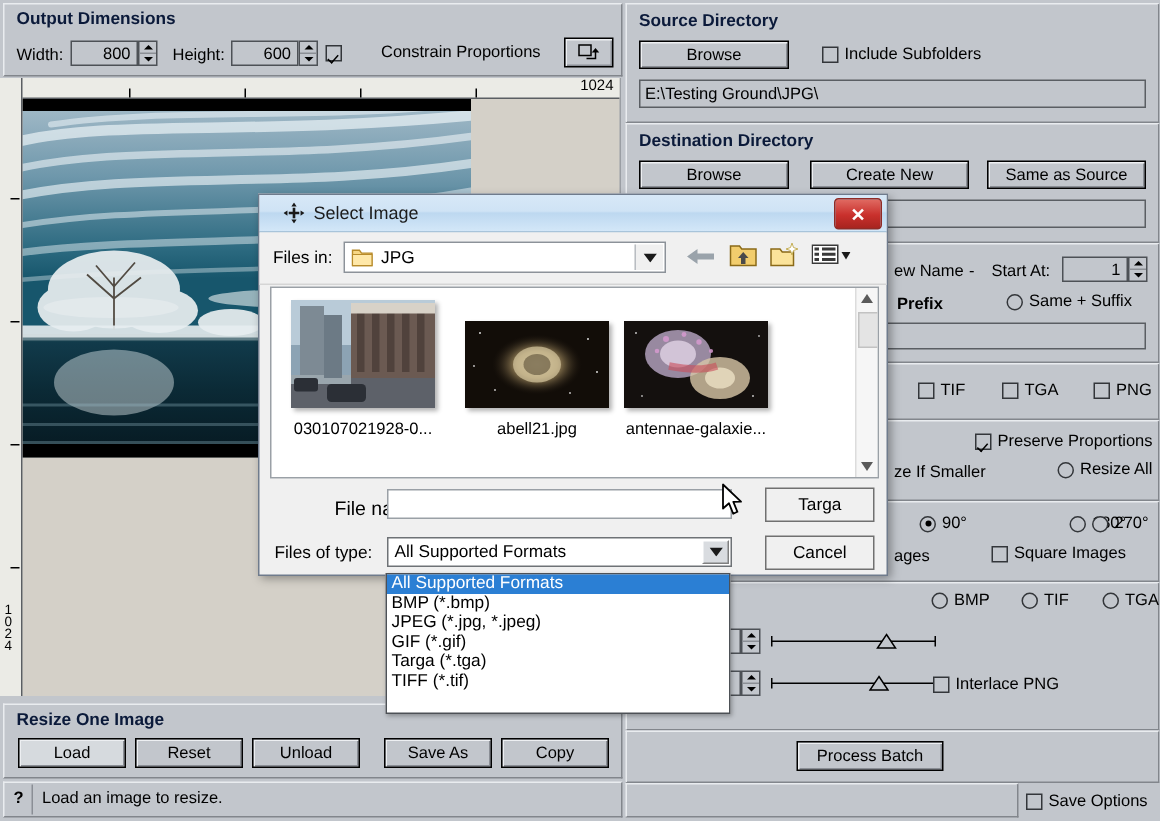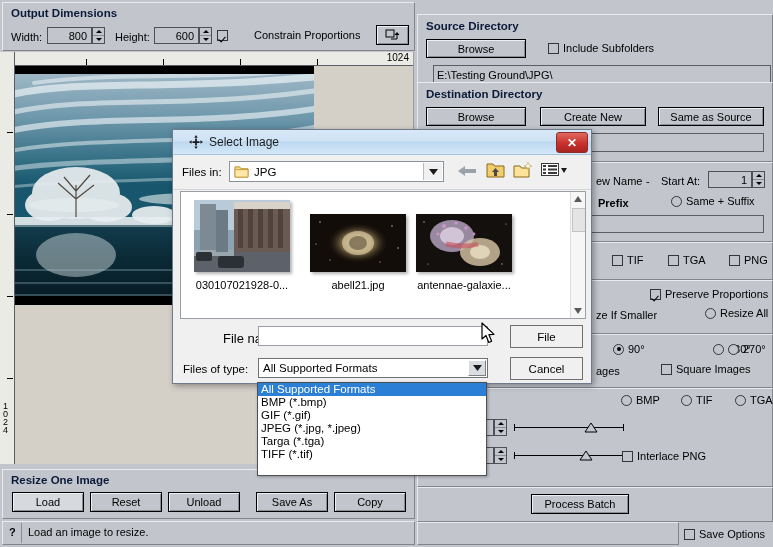--- a/index.html
+++ b/index.html
@@ -281,28 +281,28 @@
     <div class="tick" style="left:317px;top:7px;width:1px;height:6px;"></div>
   </div>
   <div id="rulerLeft">
     <div class="tick" style="left:7px;top:80px;width:6px;height:1px;"></div>
     <div class="tick" style="left:7px;top:162px;width:6px;height:1px;"></div>
     <div class="tick" style="left:7px;top:244px;width:6px;height:1px;"></div>
     <div class="tick" style="left:7px;top:326px;width:6px;height:1px;"></div>
     <div style="position:absolute;left:3px;top:350px;font-size:9px;line-height:8px;width:9px;word-break:break-all;">1024</div>
   </div>
 
-  <div class="grp" style="left:417px;top:14px;width:354px;height:78px;">
+  <div class="grp" style="left:417px;top:2px;width:354px;height:78px;">
     <div class="grp-title" style="left:8px;top:5px;">Source Directory</div>
     <div class="btn" style="left:8px;top:24px;width:100px;height:19px;">Browse</div>
     <div class="chk" style="left:130px;top:27px;">
       <span class="box"></span>
       <span>Include Subfolders</span>
     </div>
-    <div class="field" style="left:8px;top:50px;width:338px;height:19px;margin-left:7px;">E:\Testing Ground\JPG\</div>
+    <div class="field" style="left:8px;top:50px;width:338px;height:19px;">E:\Testing Ground\JPG\</div>
   </div>
 
   <div class="grp" style="left:417px;top:82px;width:354px;height:78px;">
     <div class="grp-title" style="left:8px;top:5px;">Destination Directory</div>
     <div class="btn" style="left:8px;top:24px;width:100px;height:19px;">Browse</div>
     <div class="btn" style="left:122px;top:24px;width:106px;height:19px;">Create New</div>
     <div class="btn" style="left:240px;top:24px;width:106px;height:19px;">Same as Source</div>
     <div class="field" style="left:8px;top:50px;width:338px;height:19px;"></div>
   </div>
 
@@ -604,29 +604,29 @@
     <div id="fnameInput" title=""></div>
     <div id="ftypeLabel">Files of type:</div>
     <div id="ftypeCombo">
       <span>All Supported Formats</span>
       <div id="ftypeArrow">
         <svg width="9" height="6" viewBox="0 0 9 6">
             <path d="M0 0 L9 0 L4.5 6 Z" fill="#1a1a1a"></path>
           </svg>
       </div>
     </div>
-    <div id="openBtn">File</div>
+    <div id="openBtn">Targa</div>
     <div id="cancelBtn">Cancel</div>
   </div>
 
   <div id="dropdown">
     <div class="ddopt sel">All Supported Formats</div>
     <div class="ddopt">BMP (*.bmp)</div>
+    <div class="ddopt">JPEG (*.jpg, *.jpeg)</div>
     <div class="ddopt">GIF (*.gif)</div>
-    <div class="ddopt">JPEG (*.jpg, *.jpeg)</div>
     <div class="ddopt">Targa (*.tga)</div>
     <div class="ddopt">TIFF (*.tif)</div>
   </div>
 
   <svg id="cursor" width="16" height="23" viewBox="0 0 16 23">
     <path d="M1 1 L1 17 L5 13.5 L7.8 20.5 L10.6 19.2 L7.9 12.6 L13 12.4 Z" fill="#fff" stroke="#000" stroke-width="1.2" stroke-linejoin="round"></path>
   </svg>
 
 </div>
 

